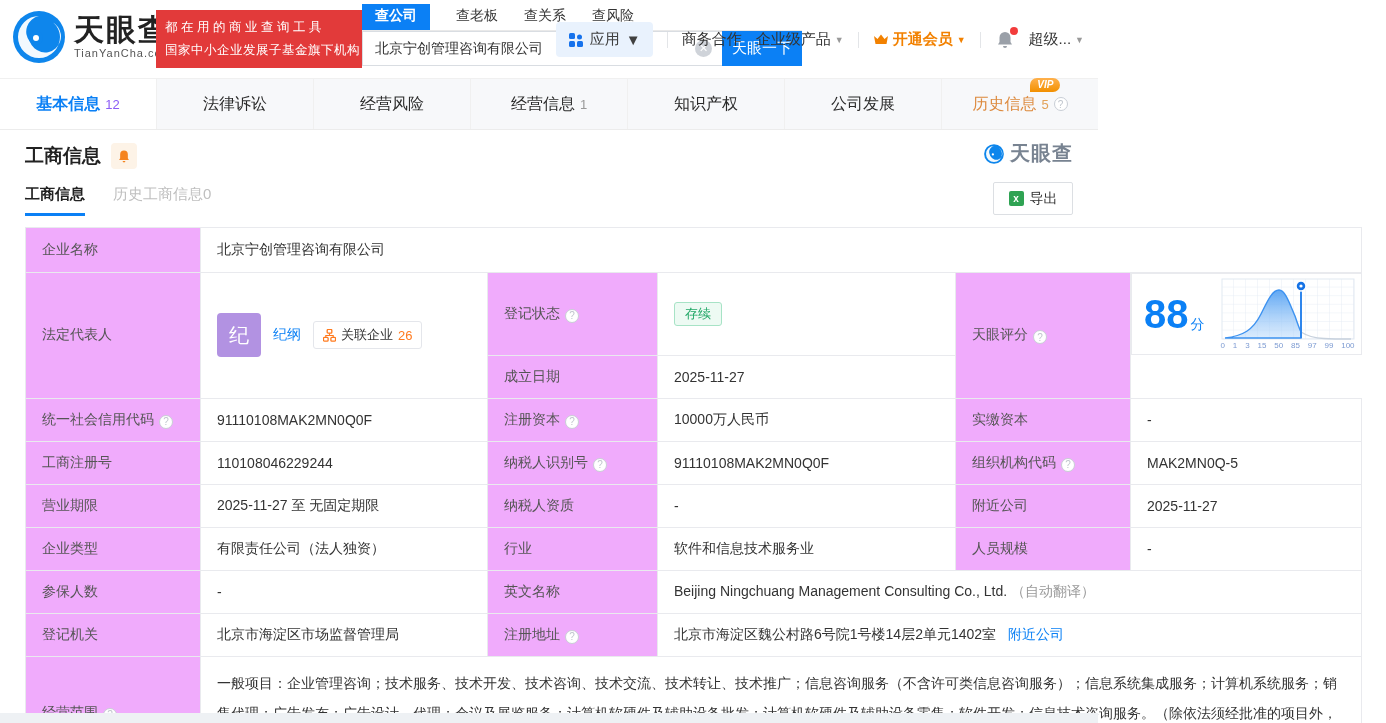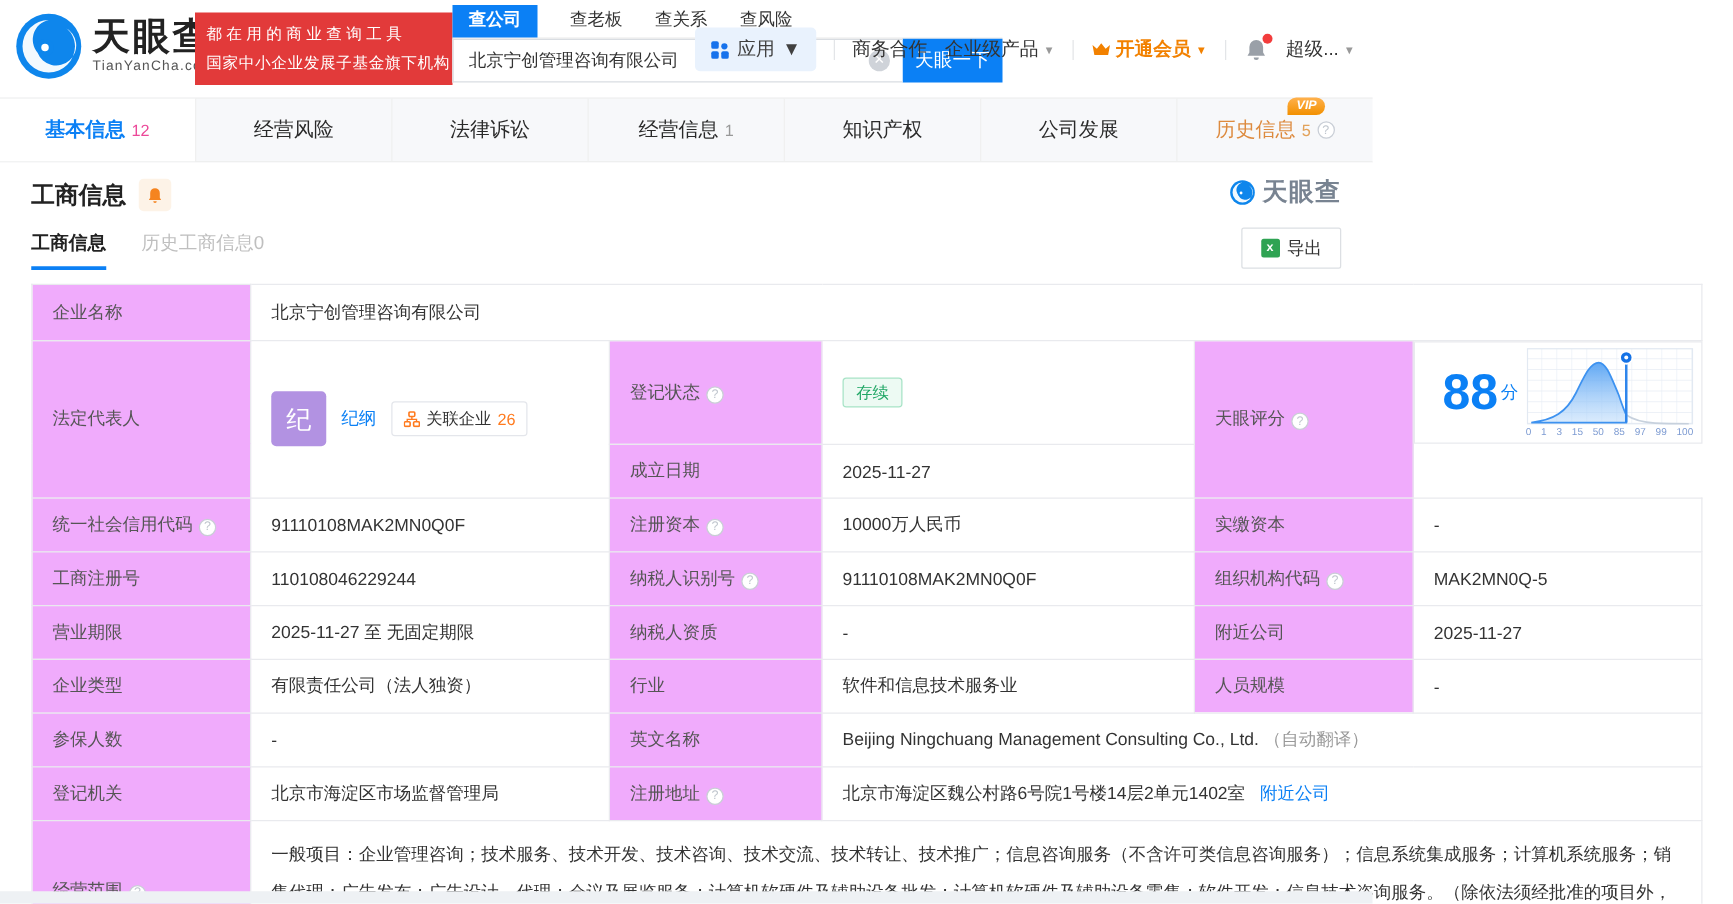--- a/index.html
+++ b/index.html
@@ -45,21 +45,21 @@
   .bell-dot { position:absolute; top:-3px; right:-3px; width:8px; height:8px; border-radius:50%; background:#f23c3c; }
 
   
   .nav-bar { position:absolute; top:78px; left:0; width:100%; height:52px; background:#f7f8fa;
     border-top:1px solid #f0f0f0; border-bottom:1px solid #ececec; display:flex; }
   .nav-tab { flex:1; display:flex; align-items:center; justify-content:center; font-size:16px; color:#2a2a2a;
     cursor:pointer; position:relative; border-left:1px solid #f0f0f0; }
   .nav-tab:first-child { border-left:none; }
   .nav-tab.active { background:#fff; color:#0b80f5; font-weight:bold; }
   .nav-count { font-size:13px; margin-left:5px; color:#999; font-weight:normal; }
-  .nav-tab.active .nav-count { color:#ec4899; }
+  .nav-tab.active .nav-count { color:#8b5cf6; }
   .nav-tab.history { color:#dd8a3e; }
   .nav-tab.history .nav-count { color:#e2a25a; }
   .tab-label-wrap { position:relative; display:flex; align-items:center; }
   .vip-badge { position:absolute; top:-16px; right:-24px; background:linear-gradient(180deg,#ffb14d,#f29000);
     color:#fff; font-size:10px; font-weight:bold; font-style:italic; padding:1px 7px 2px;
     border-radius:8px 8px 8px 0; }
   .help { display:inline-flex; align-items:center; justify-content:center; width:14px; height:14px;
     border-radius:50%; border:1px solid #c9ced6; color:#bfc5cd; font-size:10px; margin-left:5px;
     cursor:pointer; flex:none; background:#fff; }
 
@@ -96,21 +96,21 @@
     border-radius:3px; padding:2px 10px; font-size:13px; }
 
   .rep-cell { display:flex; align-items:center; gap:12px; }
   .avatar { width:44px; height:44px; border-radius:4px; background:#b292e2; color:#fff; font-size:20px;
     display:flex; align-items:center; justify-content:center; cursor:pointer; flex:none; }
   .related-badge { display:inline-flex; align-items:center; gap:5px; border:1px solid #e4e6eb; border-radius:3px;
     padding:4px 9px; font-size:13px; color:#333; cursor:pointer; background:#fff; }
   .related-count { color:#ff7a1e; }
 
   .score-cell { display:flex; align-items:center; justify-content:space-between; padding:4px 6px 4px 12px !important; }
-  .score-num-wrap { display:flex; align-items:center; color:#0b80f5;margin-left:10px; }
+  .score-num-wrap { display:flex; align-items:flex-end; color:#0b80f5; }
   .score-num { font-size:40px; font-weight:bold; line-height:1; }
   .score-unit { font-size:14px; margin-left:2px; }
   .score-chart { display:flex; flex-direction:column; width:134px; }
   .axis-row { display:flex; justify-content:space-between; font-size:8px; color:#7d9bd2; margin-top:1px; }
 
   .scope-text { line-height:30px; padding:11px 0; color:#333; }
   .page-bottom { position:absolute; bottom:0; left:0; width:100%; height:10px; background:#eef1f4; }
 </style>
 </head>
 <body>
@@ -190,24 +190,24 @@
       </span>
     </div>
   </div>
 
   <div class="nav-bar">
     <div class="nav-tab active">
       <span>基本信息</span>
       <span class="nav-count">12</span>
     </div>
     <div class="nav-tab">
+      <span>法律诉讼</span>
+    </div>
+    <div class="nav-tab">
       <span>经营风险</span>
-    </div>
-    <div class="nav-tab">
-      <span>法律诉讼</span>
     </div>
     <div class="nav-tab">
       <span>经营信息</span>
       <span class="nav-count">1</span>
     </div>
     <div class="nav-tab">
       <span>知识产权</span>
     </div>
     <div class="nav-tab">
       <span>公司发展</span>

